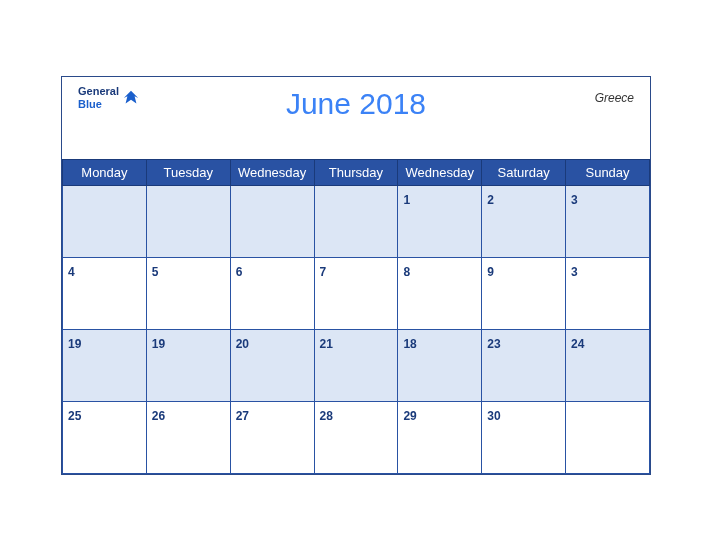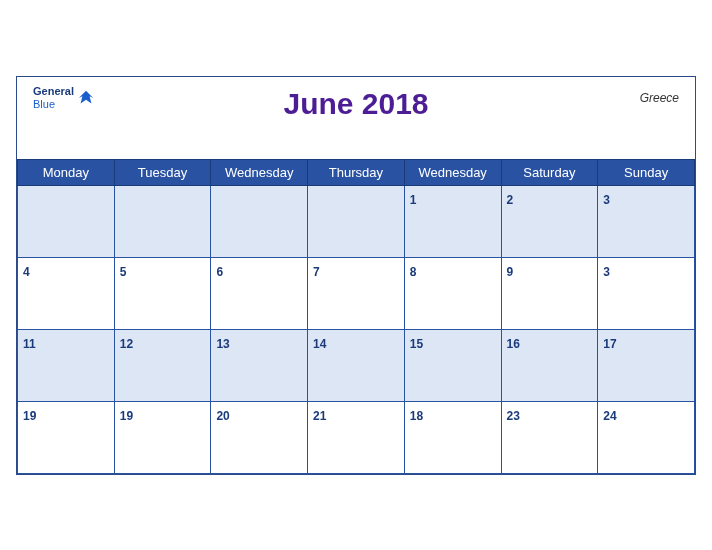--- a/index.html
+++ b/index.html
@@ -6,21 +6,21 @@
     body {
       font-family: Arial, sans-serif;
       background: #fff;
       width: 712px;
       height: 550px;
       display: flex;
       align-items: center;
       justify-content: center;
     }
     .calendar-wrapper {
-      width: 680px;
+      width: 590px;
       border: 1.5px solid #2a4a8a;
     }
     .calendar-header {
       display: flex;
       align-items: center;
       justify-content: center;
       position: relative;
       padding: 10px 16px 8px;
       background: #fff;
     }
@@ -30,30 +30,30 @@
       top: 8px;
       display: flex;
       align-items: center;
     }
     .logo-text {
       font-size: 11px;
       color: #1a3a7a;
       line-height: 1.2;
     }
     .logo-text .general { font-weight: bold; }
-    .logo-text .blue { color: #1a5fcc; font-weight: normal; }
+    .logo-text .blue { color: #1a5fcc; font-weight: bold; }
     .logo-bird {
       width: 18px;
       height: 18px;
       margin-left: 3px;
     }
     .month-title {
       font-size: 30px;
-      color: #4c1d95;
-      font-weight: bold;
+      color: #3b82f6;
+      font-weight: normal;
       text-align: left;
     }
     .country-label {
       position: absolute;
       right: 16px;
       top: 14px;
       font-size: 12px;
       color: #333;
       font-style: italic;
     }
@@ -138,32 +138,32 @@
         <tr>
           <td><span class="day-num">4</span></td>
           <td><span class="day-num">5</span></td>
           <td><span class="day-num">6</span></td>
           <td><span class="day-num">7</span></td>
           <td><span class="day-num">8</span></td>
           <td><span class="day-num">9</span></td>
           <td><span class="day-num">3</span></td>
         </tr>
         <tr>
-          <td><span class="day-num">11</span></td>
-          <td><span class="day-num">12</span></td>
-          <td><span class="day-num">13</span></td>
-          <td><span class="day-num">14</span></td>
-          <td><span class="day-num">15</span></td>
-          <td><span class="day-num">16</span></td>
-          <td><span class="day-num">17</span></td>
-        </tr>
-        <tr>
           <td><span class="day-num">19</span></td>
           <td><span class="day-num">19</span></td>
           <td><span class="day-num">20</span></td>
           <td><span class="day-num">21</span></td>
           <td><span class="day-num">18</span></td>
           <td><span class="day-num">23</span></td>
           <td><span class="day-num">24</span></td>
         </tr>
+        <tr>
+          <td><span class="day-num">25</span></td>
+          <td><span class="day-num">26</span></td>
+          <td><span class="day-num">27</span></td>
+          <td><span class="day-num">28</span></td>
+          <td><span class="day-num">29</span></td>
+          <td><span class="day-num">30</span></td>
+          <td class="empty-day"></td>
+        </tr>
       </tbody>
   </table>
 </div>
 
 </body></html>

